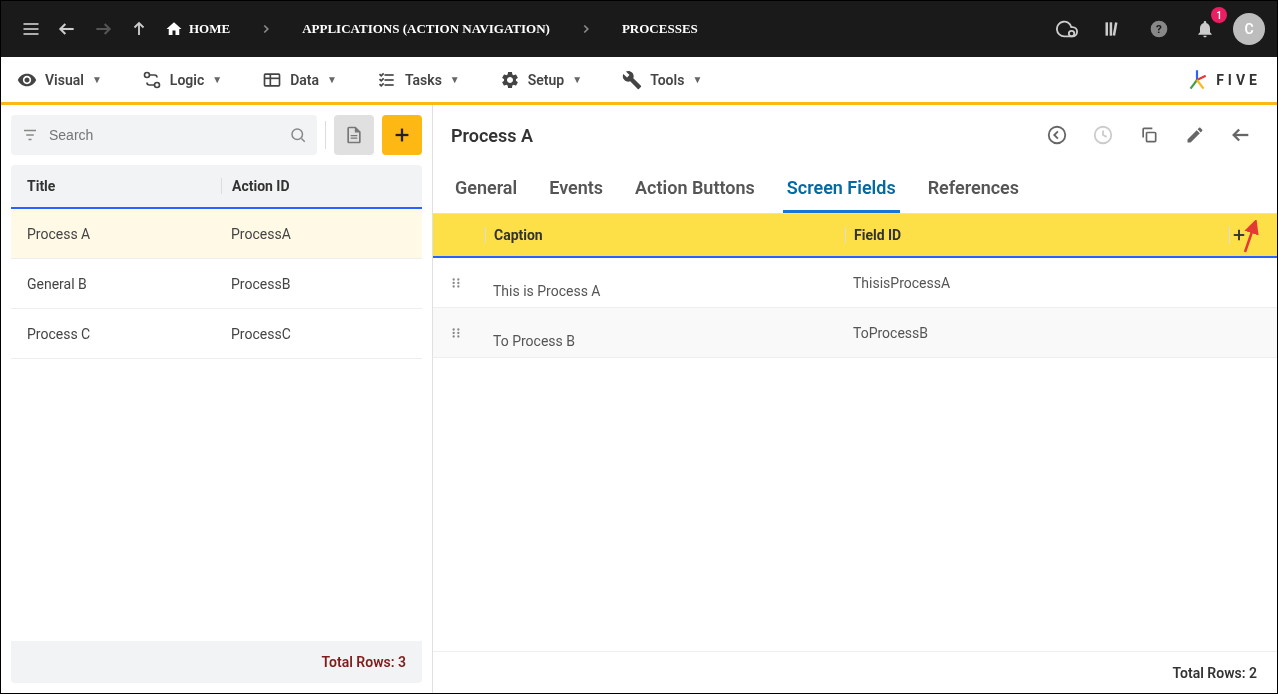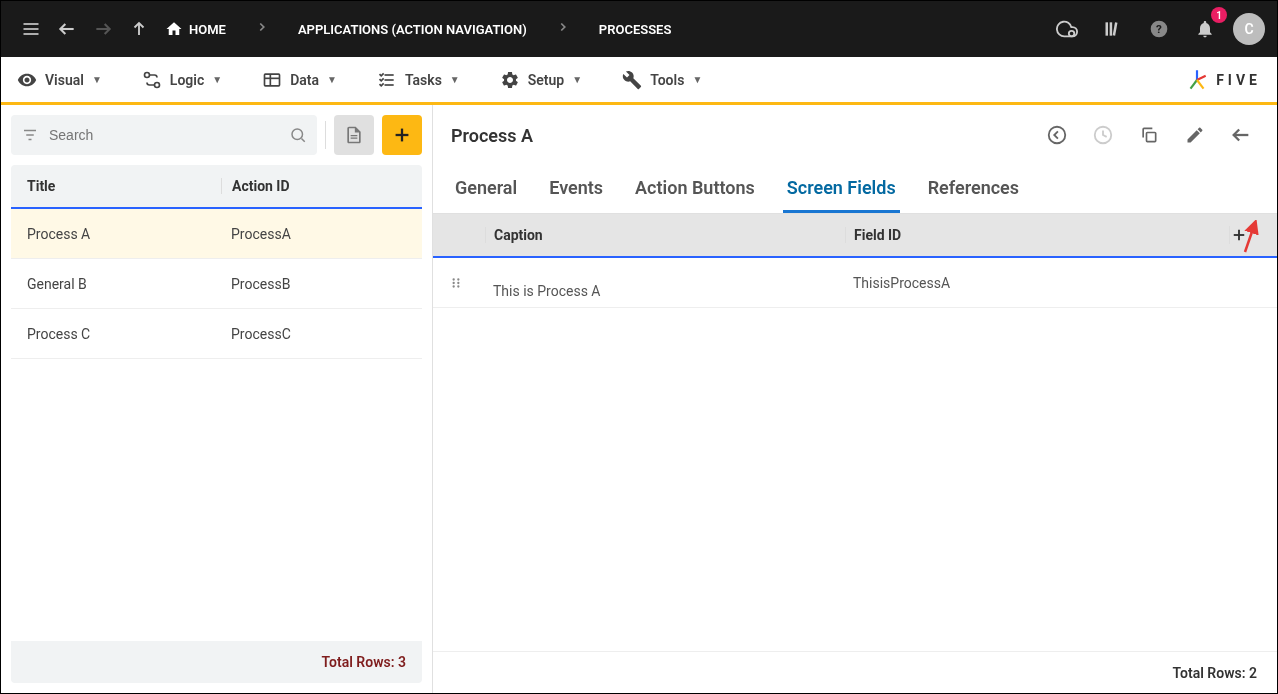--- a/index.html
+++ b/index.html
@@ -2,21 +2,21 @@
 <html><head>
 <meta charset="utf-8">
 <style>
 * { box-sizing: border-box; margin: 0; padding: 0; }
 body { font-family: -apple-system, BlinkMacSystemFont, "Segoe UI", Roboto, Arial, sans-serif; font-size: 14px; color: #333; background: #fff; width: 1278px; height: 694px; overflow: hidden; border: 1px solid #000; }
 
 
 .topbar { background: #1a1a1a; color: #fff; height: 56px; display: flex; align-items: center; padding: 0 12px; }
 .topbar .icon-btn { width: 36px; height: 36px; display: flex; align-items: center; justify-content: center; color: #ccc; cursor: pointer; }
 .topbar .icon-btn.disabled { color: #555; }
-.topbar .breadcrumb-wrap { display: flex; flex: 1; gap: 21px; }
+.topbar .breadcrumb-wrap { display: flex; align-items: center; flex: 1; gap: 21px; font-family: Liberation Serif, serif; }
 .topbar .crumb { display: flex; align-items: center; gap: 6px; font-weight: 600; font-size: 13px; color: #fff; padding: 0 8px; }
 .topbar .chev { color: #888; }
 .topbar .right { display: flex; align-items: center; gap: 10px; }
 .topbar .avatar { width: 32px; height: 32px; border-radius: 50%; background: #bdbdbd; display: flex; align-items: center; justify-content: center; font-weight: 600; color: #fff; }
 .topbar .bell-wrap { position: relative; }
 .topbar .badge { position: absolute; top: -4px; right: -4px; background: #e91e63; color: #fff; border-radius: 50%; min-width: 16px; height: 16px; font-size: 10px; display: flex; align-items: center; justify-content: center; font-weight: 600; }
 
 
 .menubar { height: 48px; border-bottom: 3px solid #fdb813; display: flex; align-items: center; padding: 0 16px; gap: 40px; }
 .menubar .menu-item { display: flex; align-items: center; gap: 8px; font-weight: 600; font-size: 14px; color: #444; cursor: pointer; }
@@ -54,21 +54,21 @@
 .right-header .title { font-size: 18px; font-weight: 600; color: #333; flex:1;}
 .right-header .ricon { width:36px; height:36px; display:flex; align-items:center; justify-content:center; color:#666; cursor:pointer;}
 .right-header .ricon.disabled { color: #ccc; }
 
 
 .tabs { display:flex; border-bottom: 1px solid #e0e0e0; padding: 0 18px; gap: 24px; }
 .tab { padding: 12px 4px; font-weight: 600; font-size: 18px; color: #555; cursor:pointer; border-bottom: 3px solid transparent; }
 .tab.active { color: #0369a1; border-bottom-color: #1976d2; }
 
 
-.rtable-head { display:flex; background:#e5e5e5; height:44px; align-items:center; border-bottom: 2px solid #2962ff; font-weight:700; color:#333; padding-left: 16px;}
+.rtable-head { display:flex; background:#fde047; height:44px; align-items:center; border-bottom: 2px solid #2962ff; font-weight:700; color:#333; padding-left: 16px;}
 .rtable-head .drag-col { width: 36px; }
 .rtable-head .cap-col { width: 360px; padding-left: 8px; border-left:1px solid #ddd;}
 .rtable-head .fid-col { flex:1; padding-left: 8px; border-left:1px solid #ddd;}
 .rtable-head .add-col { width: 48px; text-align:center; font-size:20px; color:#333; cursor:pointer; border-left:1px solid #ddd;}
 .rtable-row { display:flex; height:50px; align-items:center; padding-left:16px; border-bottom:1px solid #eee; color:#555; font-size:14px;}
 .rtable-row:nth-child(even){ background:#f9f9f9;}
 .rtable-row .drag-col { width:36px; color:#888; cursor:grab;}
 .rtable-row .cap-col { width:360px; padding-left:8px;margin-top:16px;}
 .rtable-row .fid-col { flex:1; padding-left:8px;}
 .right-body { flex:1; display:flex; flex-direction:column; position: relative;}
@@ -350,20 +350,34 @@
                 <circle cx="16" cy="6" r="2"></circle>
                 <circle cx="8" cy="12" r="2"></circle>
                 <circle cx="16" cy="12" r="2"></circle>
                 <circle cx="8" cy="18" r="2"></circle>
                 <circle cx="16" cy="18" r="2"></circle>
               </svg>
             </div>
             <div class="cap-col">This is Process A</div>
             <div class="fid-col">ThisisProcessA</div>
           </div>
+          <div class="rtable-row">
+            <div class="drag-col">
+              <svg width="14" height="14" viewBox="0 0 24 24" fill="currentColor">
+                <circle cx="8" cy="6" r="2"></circle>
+                <circle cx="16" cy="6" r="2"></circle>
+                <circle cx="8" cy="12" r="2"></circle>
+                <circle cx="16" cy="12" r="2"></circle>
+                <circle cx="8" cy="18" r="2"></circle>
+                <circle cx="16" cy="18" r="2"></circle>
+              </svg>
+            </div>
+            <div class="cap-col">To Process B</div>
+            <div class="fid-col">ToProcessB</div>
+          </div>
         </div>
       <svg class="arrow-annotation" width="20" height="36" viewBox="0 0 20 36">
           <defs>
             <marker id="ah" markerWidth="6" markerHeight="6" refX="3" refY="3" orient="auto">
               <path d="M0,0 L6,3 L0,6 Z" fill="#e53935"></path>
             </marker>
           </defs>
           <line x1="6" y1="32" x2="15" y2="6" stroke="#e53935" stroke-width="2.5" marker-end="url(#ah)"></line>
         </svg>
       <div style="flex:1"></div>

